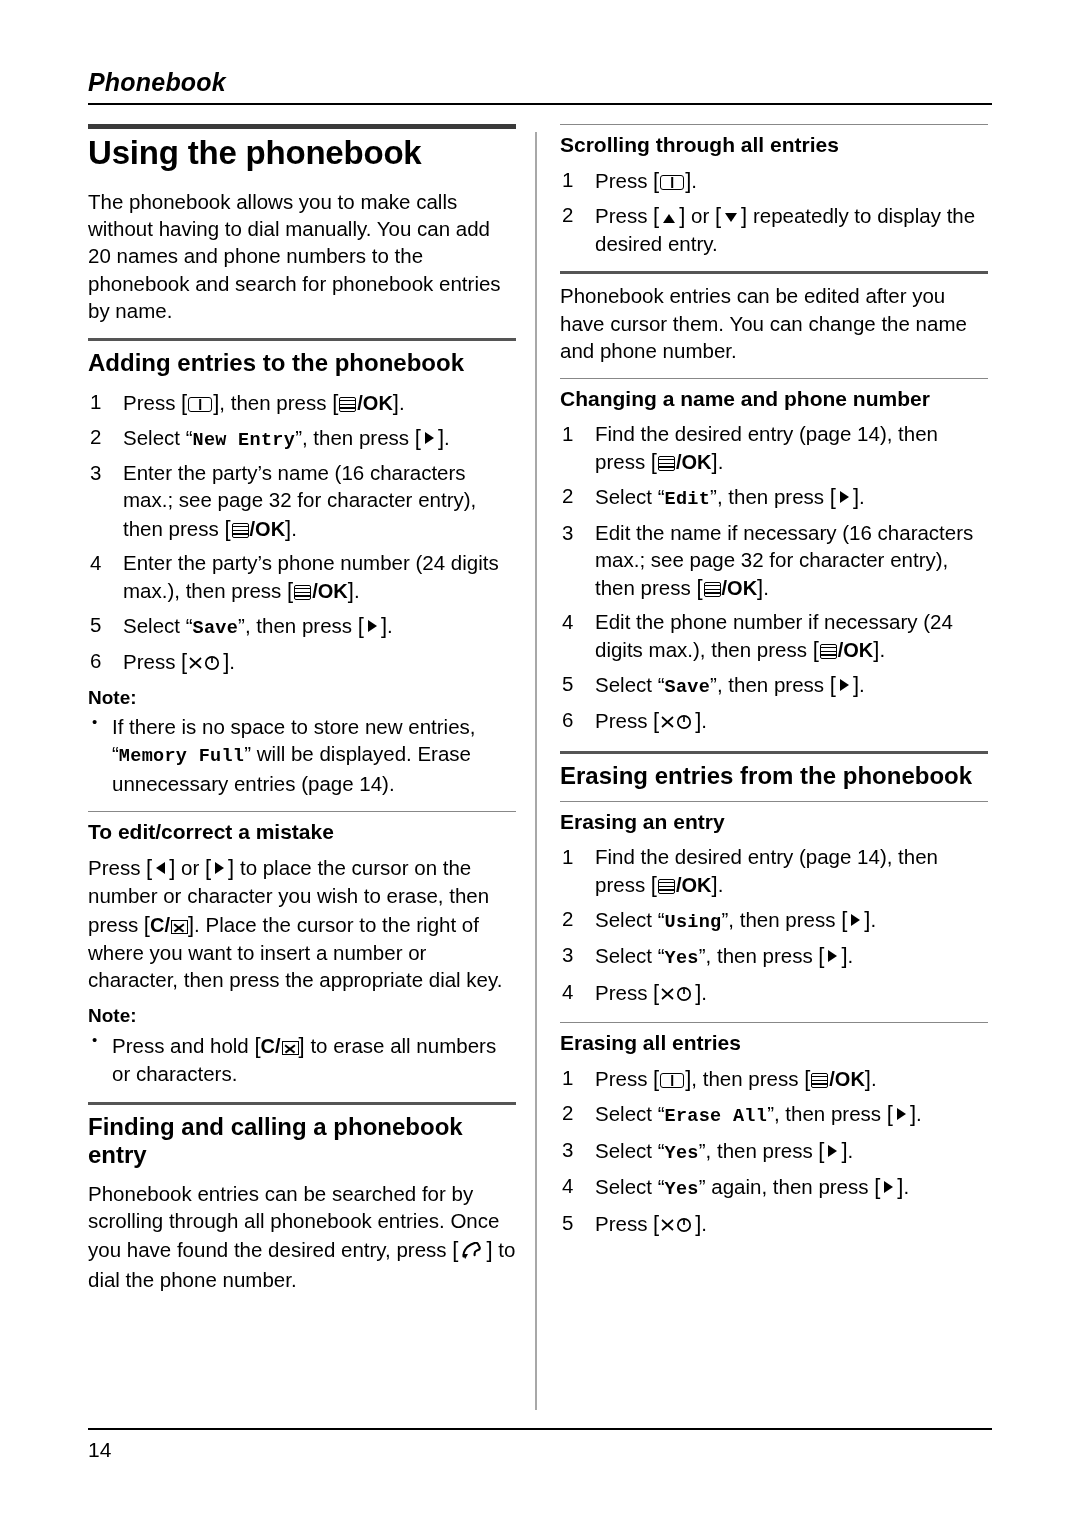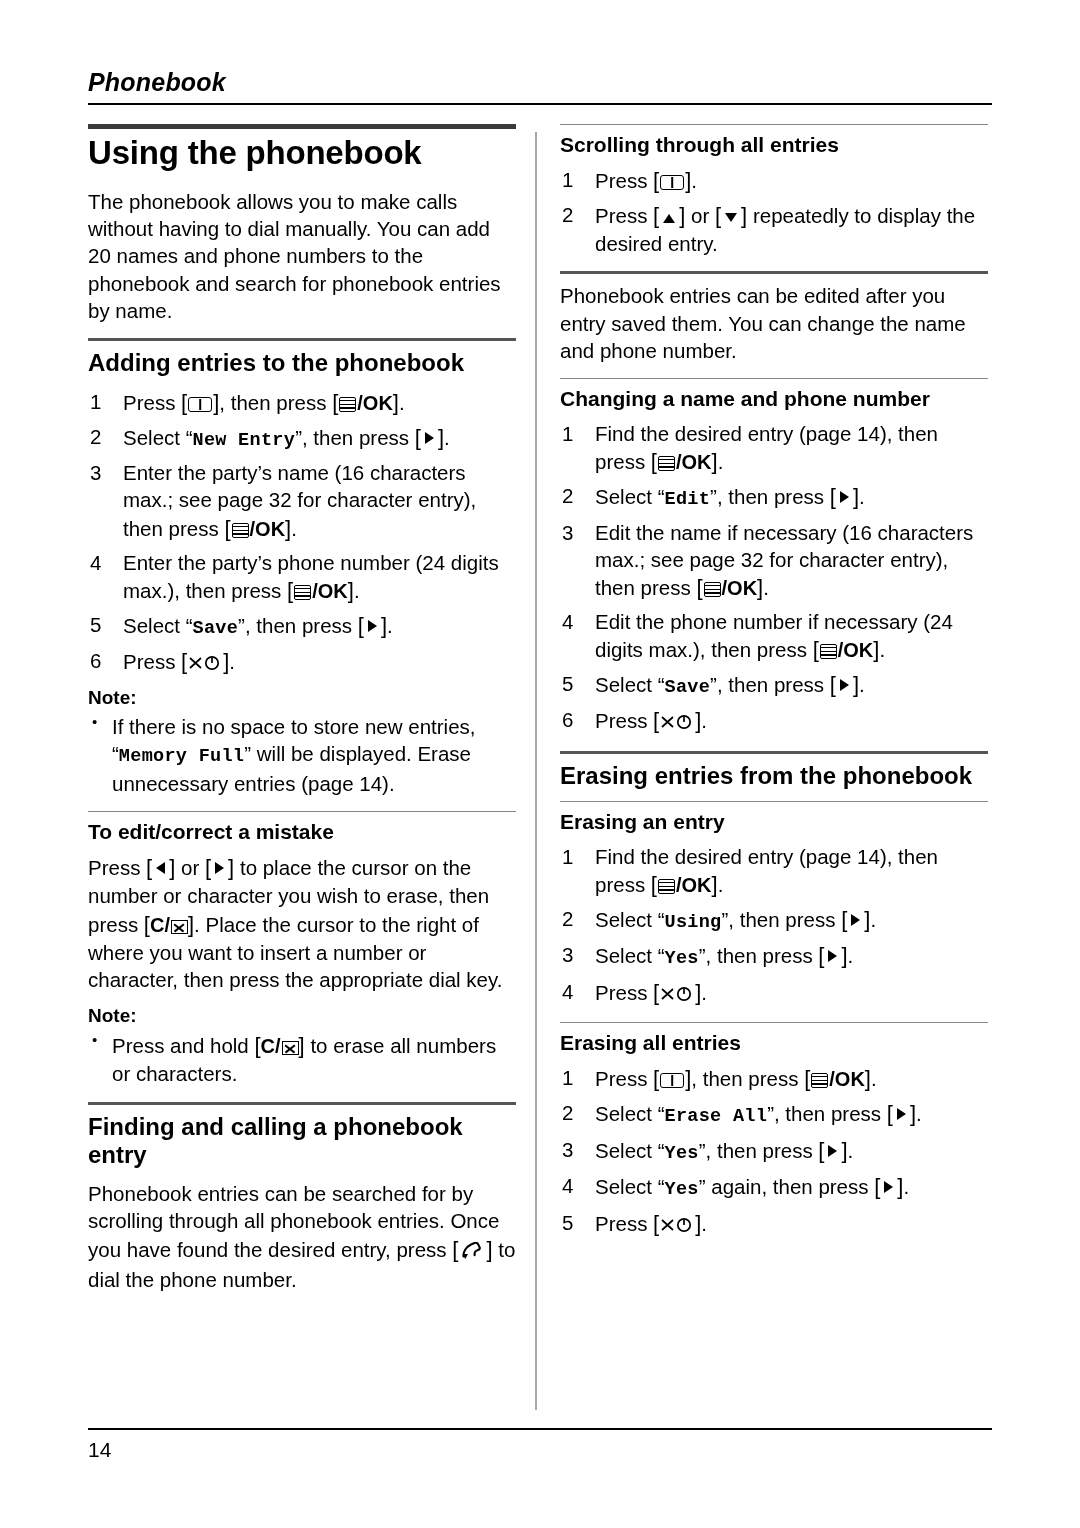--- a/index.html
+++ b/index.html
@@ -328,21 +328,21 @@
   <div class="col col-right">
 
     <div class="rule-thin" style="margin-top:0;"></div>
     <h3 class="subsub">Scrolling through all entries</h3>
     <ol class="steps">
       <li>Press <span class="key"><span class="brk">[</span><span class="ico-book"></span><span class="brk">]</span></span>.</li>
       <li>Press <span class="key"><span class="brk">[</span><span class="ico-arrow ar-up"></span><span class="brk">]</span></span> or <span class="key"><span class="brk">[</span><span class="ico-arrow ar-down"></span><span class="brk">]</span></span> repeatedly to display the desired entry.</li>
     </ol>
 
     <div class="rule-med"></div>
-    <p class="body">Phonebook entries can be edited after you entry saved them. You can change the name and phone number.</p>
+    <p class="body">Phonebook entries can be edited after you have cursor them. You can change the name and phone number.</p>
 
     <div class="rule-thin"></div>
     <h3 class="subsub">Changing a name and phone number</h3>
     <ol class="steps">
       <li>Find the desired entry (page 14), then press <span class="key"><span class="brk">[</span><span class="ico-menu"></span><span class="ok-txt">/OK</span><span class="brk">]</span></span>.</li>
       <li>Select “<span class="mono">Edit</span>”, then press <span class="key"><span class="brk">[</span><span class="ico-arrow ar-right"></span><span class="brk">]</span></span>.</li>
       <li>Edit the name if necessary (16 characters max.; see page 32 for character entry), then press <span class="key"><span class="brk">[</span><span class="ico-menu"></span><span class="ok-txt">/OK</span><span class="brk">]</span></span>.</li>
       <li>Edit the phone number if necessary (24 digits max.), then press <span class="key"><span class="brk">[</span><span class="ico-menu"></span><span class="ok-txt">/OK</span><span class="brk">]</span></span>.</li>
       <li>Select “<span class="mono">Save</span>”, then press <span class="key"><span class="brk">[</span><span class="ico-arrow ar-right"></span><span class="brk">]</span></span>.</li>
       <li>Press <span class="key"><span class="brk">[</span><span class="ico-off"><svg width="34" height="16" viewBox="0 0 34 16">

